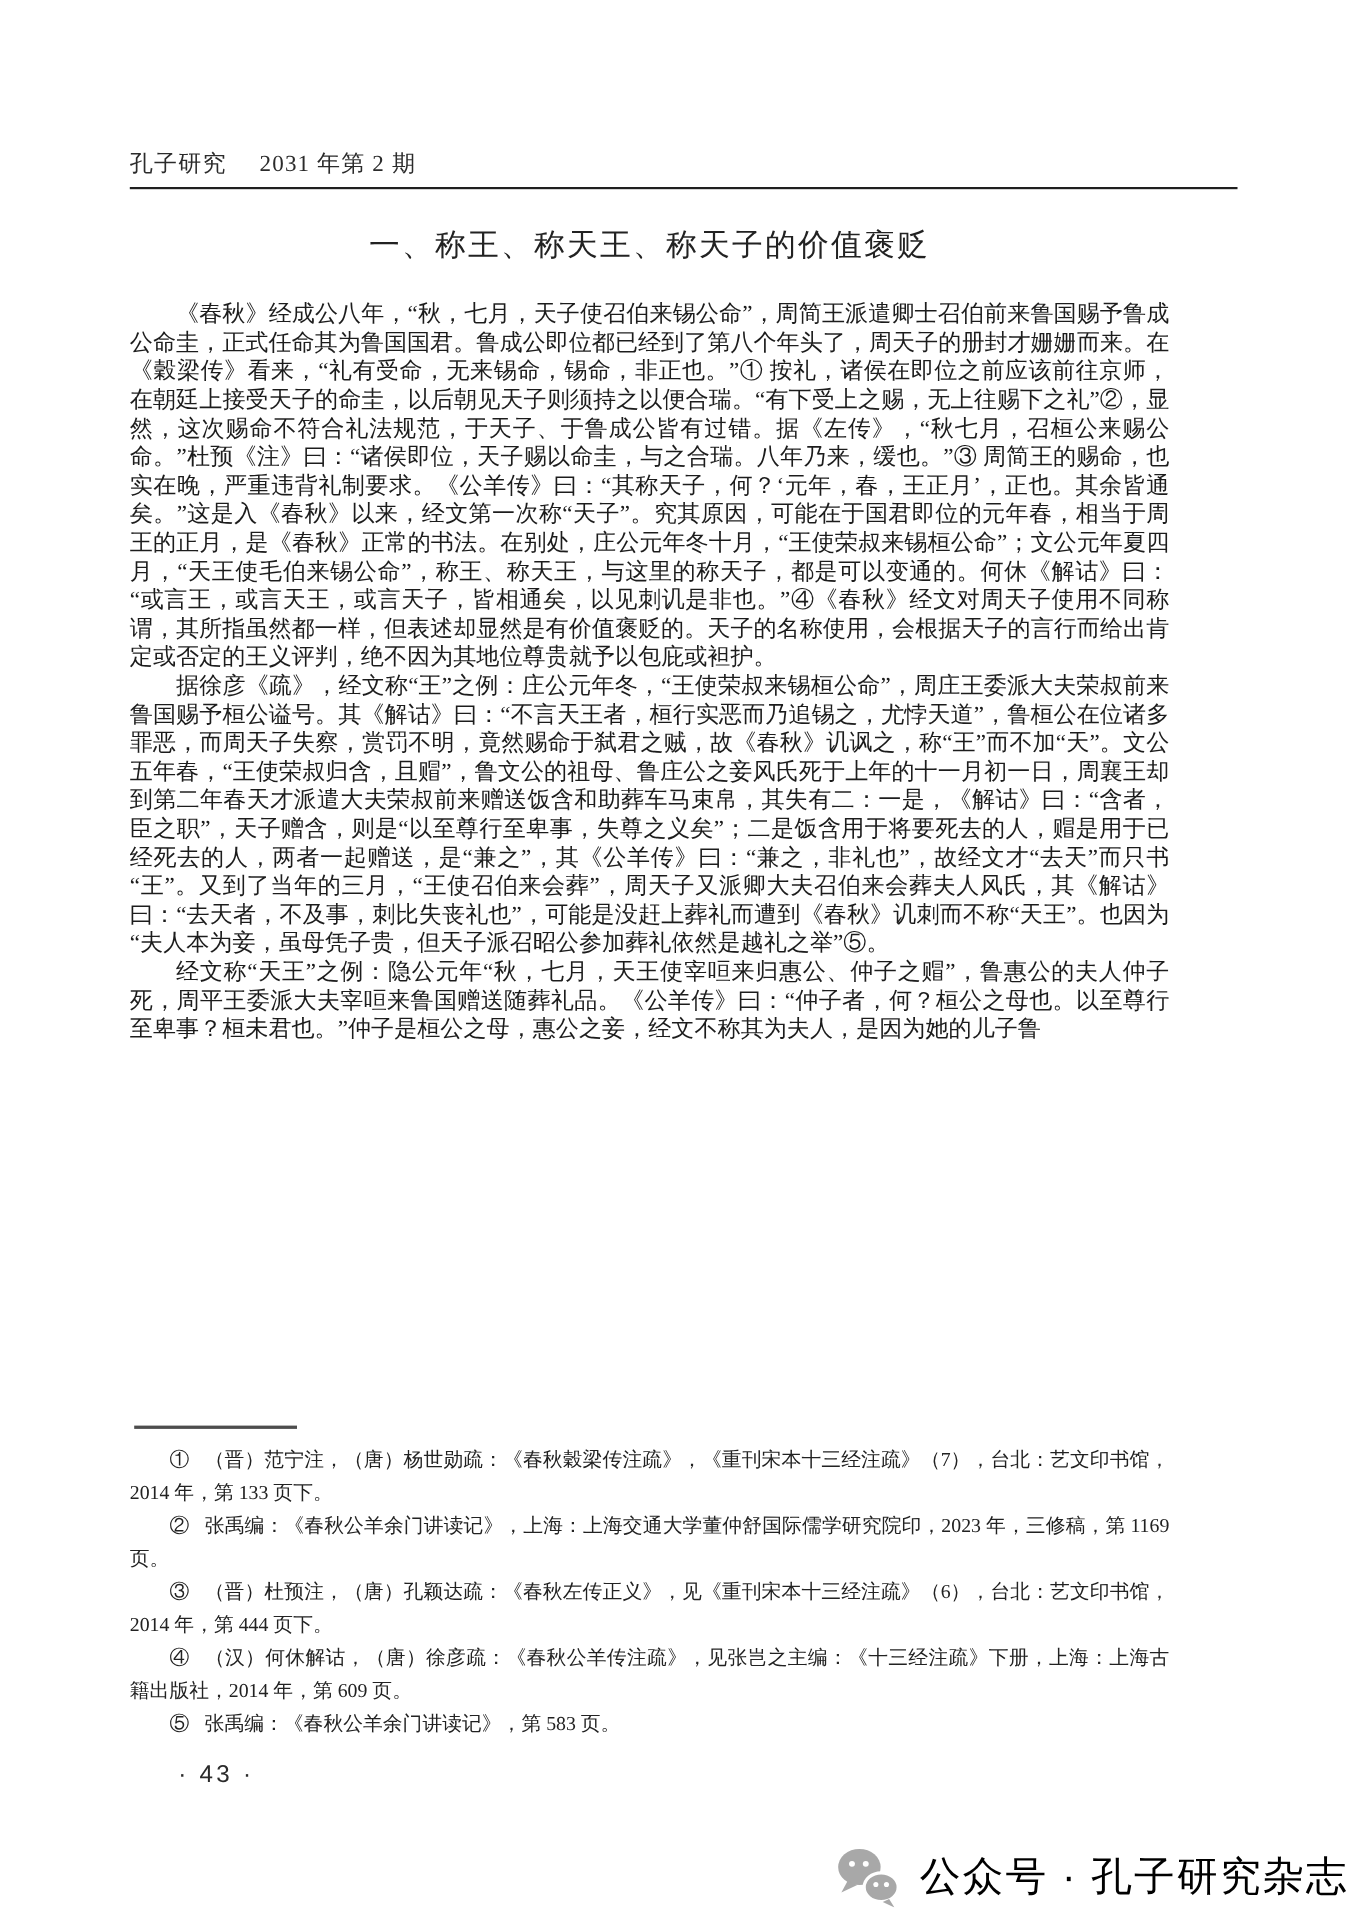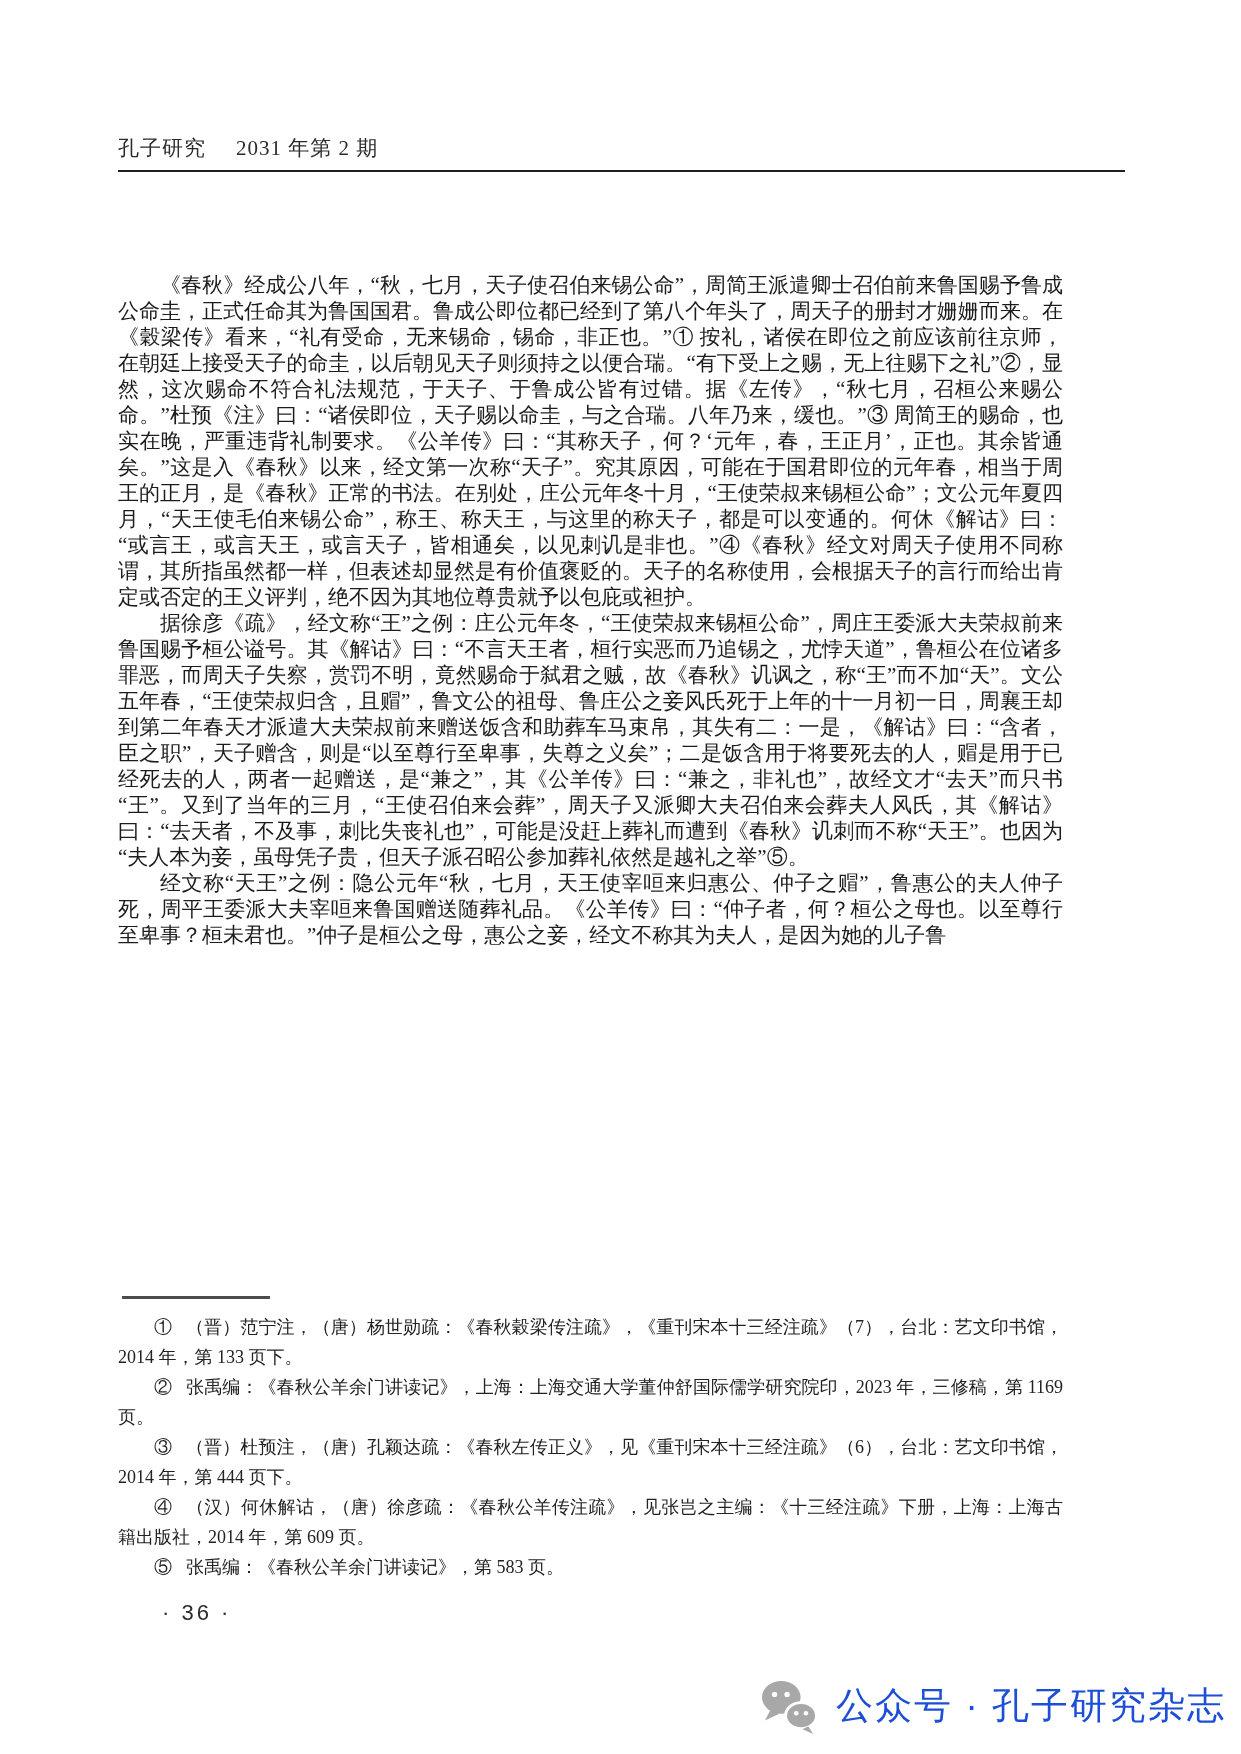--- a/index.html
+++ b/index.html
@@ -72,40 +72,41 @@
     left: 162px; top: 1600px;
     font-size: 22px;
     font-family: "Liberation Sans", sans-serif;
     color: #2b2b2b;
     letter-spacing: 3px;
   }
   .watermark {
     position: absolute;
     right: 52px; top: 1678px;
     display: flex; align-items: center; gap: 16px;
-    color: #1d4ed8;
+    color: #000000;
     font-size: 37px;
     font-family: "Liberation Sans", sans-serif;
     letter-spacing: 2px;
     user-select: none;
   }
   .wechat-icon { display: block; }
 </style>
 </head>
 <body>
 
 <div class="page">
 
   <div class="page-header">
     <span>孔子研究</span>
     <span>2031 年第 2 期</span>
   </div>
 
   <div class="header-rule"></div>
 
+  <h2 class="section-title">一、称王、称天王、称天子的价值褒贬</h2>
 
   <div class="article-body">
     <p>《春秋》经成公八年，“秋，七月，天子使召伯来锡公命”，周简王派遣卿士召伯前来鲁国赐予鲁成公命圭，正式任命其为鲁国国君。鲁成公即位都已经到了第八个年头了，周天子的册封才姗姗而来。在《穀梁传》看来，“礼有受命，无来锡命，锡命，非正也。”① 按礼，诸侯在即位之前应该前往京师，在朝廷上接受天子的命圭，以后朝见天子则须持之以便合瑞。“有下受上之赐，无上往赐下之礼”②，显然，这次赐命不符合礼法规范，于天子、于鲁成公皆有过错。据《左传》，“秋七月，召桓公来赐公命。”杜预《注》曰：“诸侯即位，天子赐以命圭，与之合瑞。八年乃来，缓也。”③ 周简王的赐命，也实在晚，严重违背礼制要求。《公羊传》曰：“其称天子，何？‘元年，春，王正月’，正也。其余皆通矣。”这是入《春秋》以来，经文第一次称“天子”。究其原因，可能在于国君即位的元年春，相当于周王的正月，是《春秋》正常的书法。在别处，庄公元年冬十月，“王使荣叔来锡桓公命”；文公元年夏四月，“天王使毛伯来锡公命”，称王、称天王，与这里的称天子，都是可以变通的。何休《解诂》曰：“或言王，或言天王，或言天子，皆相通矣，以见刺讥是非也。”④《春秋》经文对周天子使用不同称谓，其所指虽然都一样，但表述却显然是有价值褒贬的。天子的名称使用，会根据天子的言行而给出肯定或否定的王义评判，绝不因为其地位尊贵就予以包庇或袒护。</p>
     <p>据徐彦《疏》，经文称“王”之例：庄公元年冬，“王使荣叔来锡桓公命”，周庄王委派大夫荣叔前来鲁国赐予桓公谥号。其《解诂》曰：“不言天王者，桓行实恶而乃追锡之，尤悖天道”，鲁桓公在位诸多罪恶，而周天子失察，赏罚不明，竟然赐命于弑君之贼，故《春秋》讥讽之，称“王”而不加“天”。文公五年春，“王使荣叔归含，且赗”，鲁文公的祖母、鲁庄公之妾风氏死于上年的十一月初一日，周襄王却到第二年春天才派遣大夫荣叔前来赠送饭含和助葬车马束帛，其失有二：一是，《解诂》曰：“含者，臣之职”，天子赠含，则是“以至尊行至卑事，失尊之义矣”；二是饭含用于将要死去的人，赗是用于已经死去的人，两者一起赠送，是“兼之”，其《公羊传》曰：“兼之，非礼也”，故经文才“去天”而只书“王”。又到了当年的三月，“王使召伯来会葬”，周天子又派卿大夫召伯来会葬夫人风氏，其《解诂》曰：“去天者，不及事，刺比失丧礼也”，可能是没赶上葬礼而遭到《春秋》讥刺而不称“天王”。也因为“夫人本为妾，虽母凭子贵，但天子派召昭公参加葬礼依然是越礼之举”⑤。</p>
     <p>经文称“天王”之例：隐公元年“秋，七月，天王使宰咺来归惠公、仲子之赗”，鲁惠公的夫人仲子死，周平王委派大夫宰咺来鲁国赠送随葬礼品。《公羊传》曰：“仲子者，何？桓公之母也。以至尊行至卑事？桓未君也。”仲子是桓公之母，惠公之妾，经文不称其为夫人，是因为她的儿子鲁</p>
   </div>
 
   <div class="footnote-separator"></div>
 
   <div class="footnotes">
@@ -119,21 +120,21 @@
       <span class="footnote-marker">③</span><span>（晋）杜预注，（唐）孔颖达疏：《春秋左传正义》，见《重刊宋本十三经注疏》（6），台北：艺文印书馆，2014 年，第 444 页下。</span>
     </p>
     <p>
       <span class="footnote-marker">④</span><span>（汉）何休解诂，（唐）徐彦疏：《春秋公羊传注疏》，见张岂之主编：《十三经注疏》下册，上海：上海古籍出版社，2014 年，第 609 页。</span>
     </p>
     <p>
       <span class="footnote-marker">⑤</span><span>张禹编：《春秋公羊余门讲读记》，第 583 页。</span>
     </p>
   </div>
 
-  <div class="page-number">· 36 ·</div>
+  <div class="page-number">· 43 ·</div>
 
   <div class="watermark">
     <svg class="wechat-icon" width="62" height="56" viewBox="0 0 64 58" xmlns="http://www.w3.org/2000/svg">
       <g fill="#a8a8a8">
         <ellipse cx="24" cy="20" rx="20" ry="17"></ellipse>
         <path d="M13 33 L7 44 L22 37 Z"></path>
       </g>
       <g fill="#ffffff">
         <circle cx="17" cy="17" r="2.8"></circle>
         <circle cx="30" cy="17" r="2.8"></circle>

